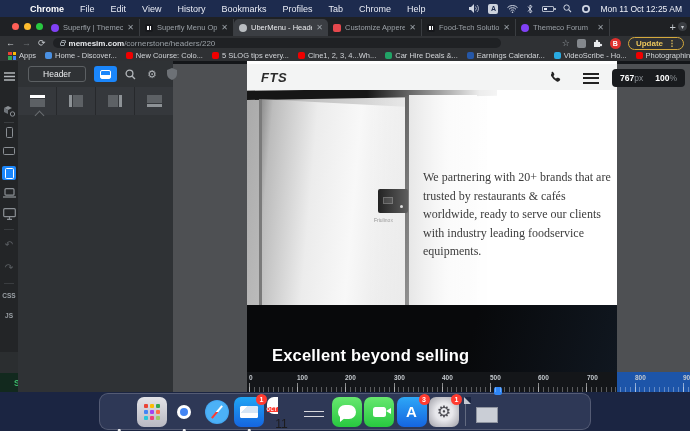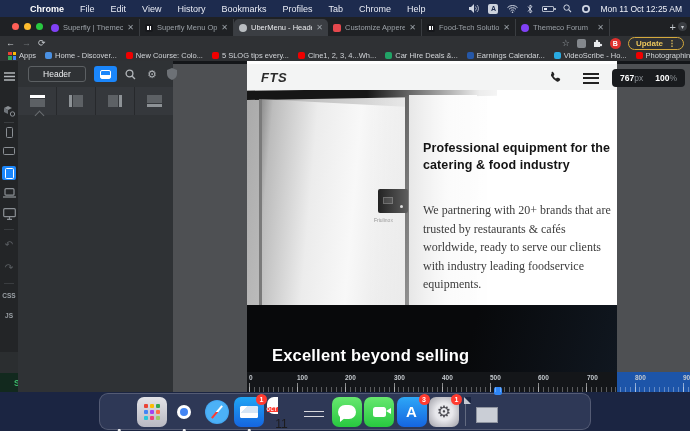--- a/index.html
+++ b/index.html
@@ -288,20 +288,24 @@
       </div>
     </div>
     <span class="newtab">+</span>
     <span class="tab-chevron">▾</span>
   </div>
 
   <div class="addrbar">
     <span class="nav-ic">←</span>
     <span class="nav-ic dim">→</span>
     <span class="nav-ic">⟳</span>
+    <span class="urlpill">
+      <span class="lock"></span>
+      <span class="url"><b>memesim.com</b><span class="path">/cornerstone/headers/220</span></span>
+    </span>
     <span class="addr-right">
       <span class="star">☆</span>
       <span class="ext-box"></span>
       <span>
         <svg width="10" height="10" viewBox="0 0 10 10">
             <path d="M1 4h2a1.3 1.3 0 112 0h2v2a1.3 1.3 0 110 2v1H1z" fill="#e8eaed"></path>
           </svg>
       </span>
       <span class="profile-b">B</span>
       <span class="update-pill">
@@ -477,21 +481,20 @@
       <div class="hero">
         <div class="photo"></div>
         <div class="fridge-topband"></div>
         <div class="fridge-door"></div>
         <div class="fridge-seam"></div>
         <div class="fridge-door2"></div>
         <div class="ctrl-panel"></div>
         <span class="brand-label">Friulinox</span>
         <div class="white-fade"></div>
         <div class="hero-text">
-          <div class="hero-h">Professional equipment for the catering &amp; food industry</div>
           <div class="hero-p">We partnering with 20+ brands that are trusted by restaurants &amp; cafés worldwide, ready to serve our clients with industry leading foodservice equipments.</div>
         </div>
       </div>
       <div class="dark-section">
         <span class="dark-h">Excellent beyond selling</span>
       </div>
     </div>
 
     <div class="vp-badge">
       <span><span>767</span><span class="dim">px</span></span>

